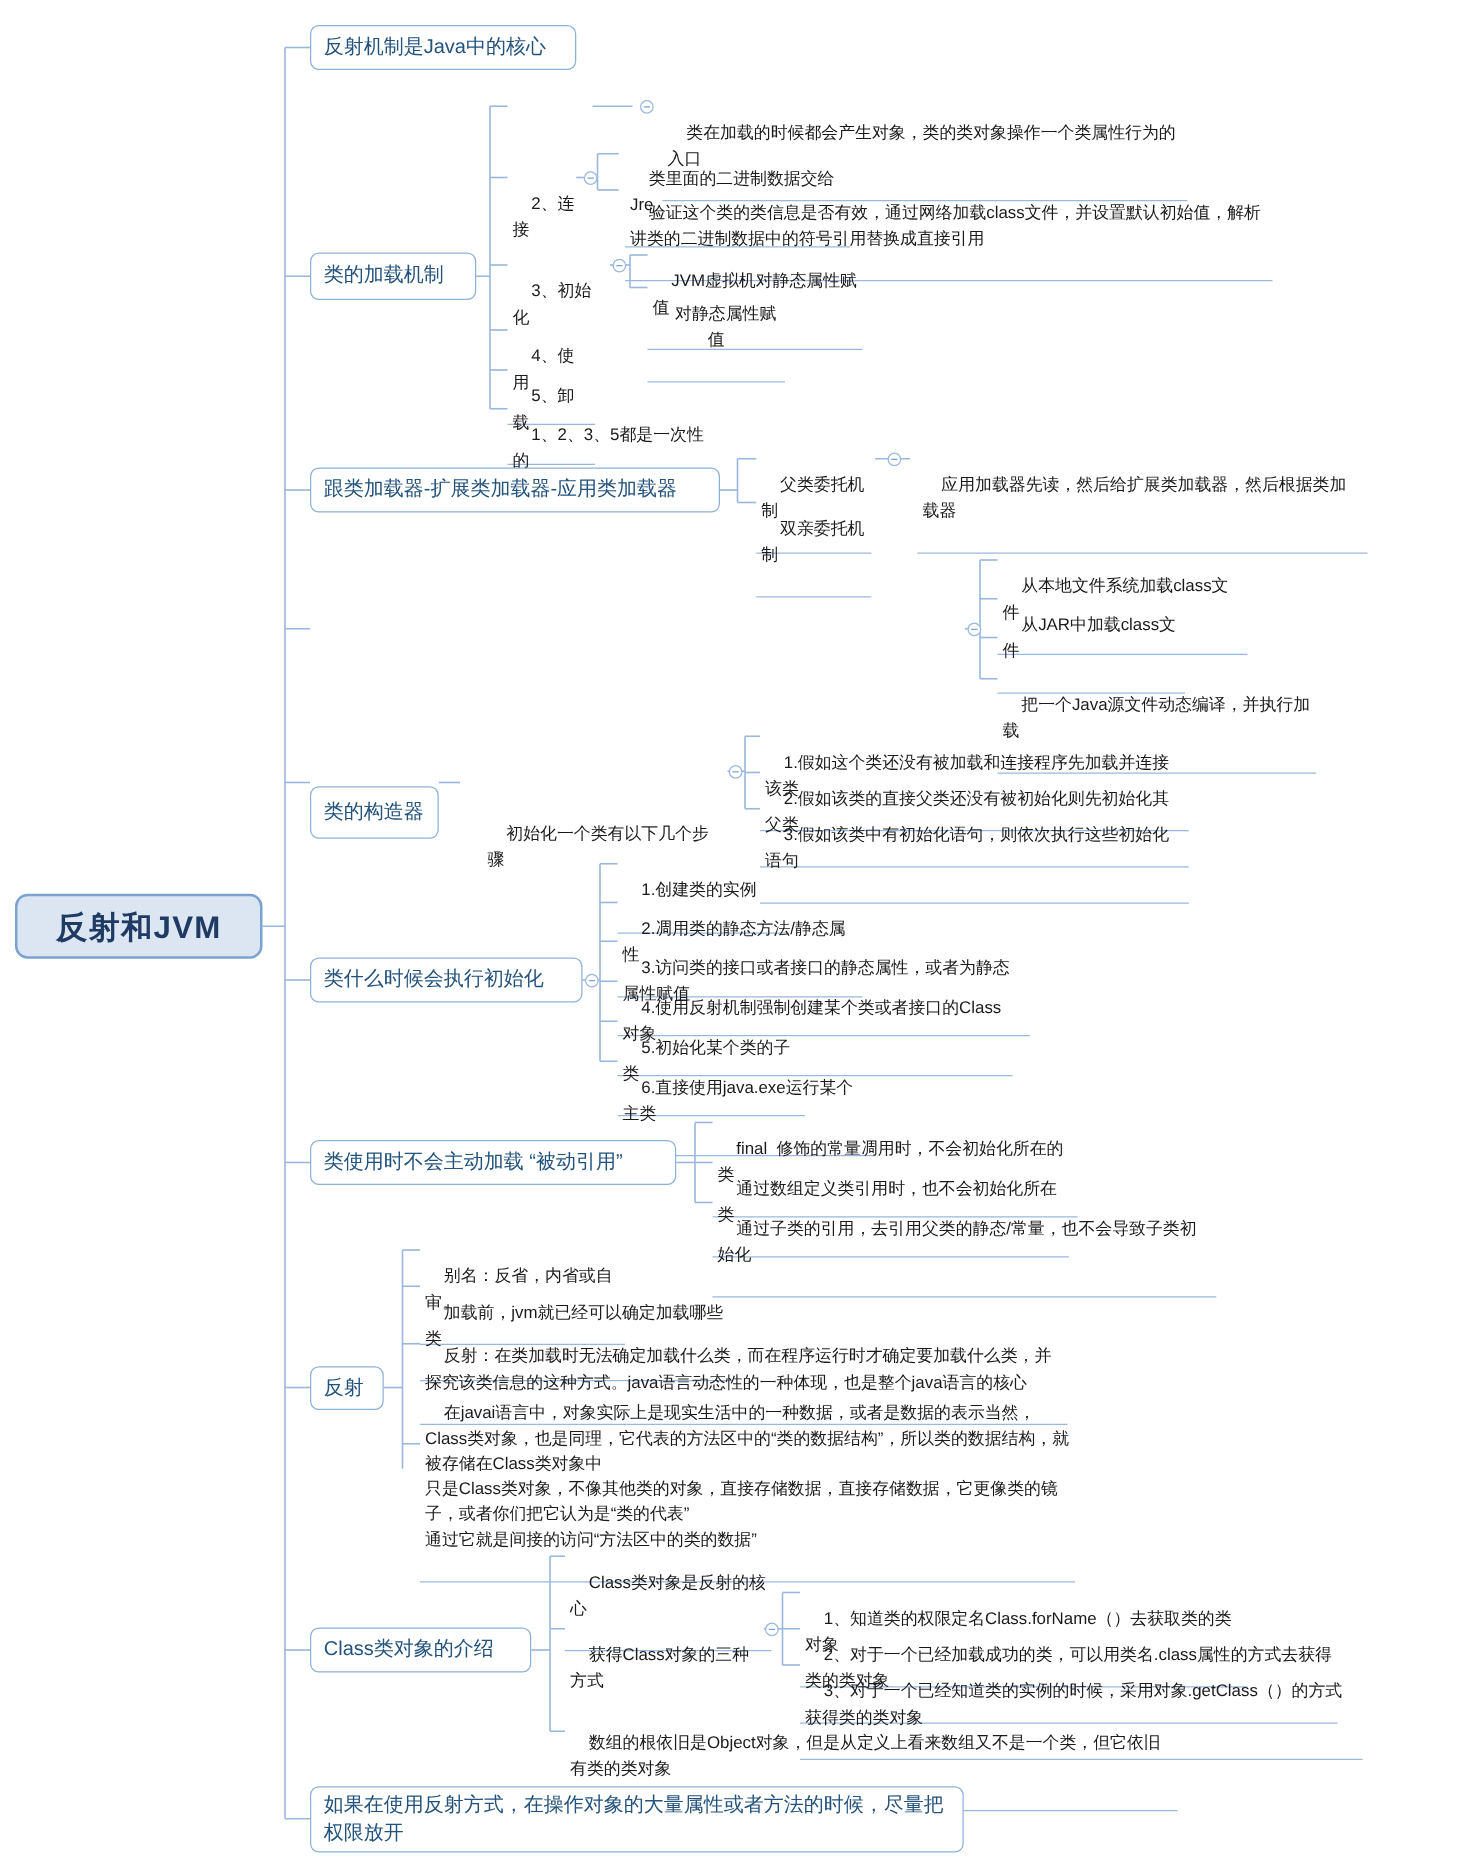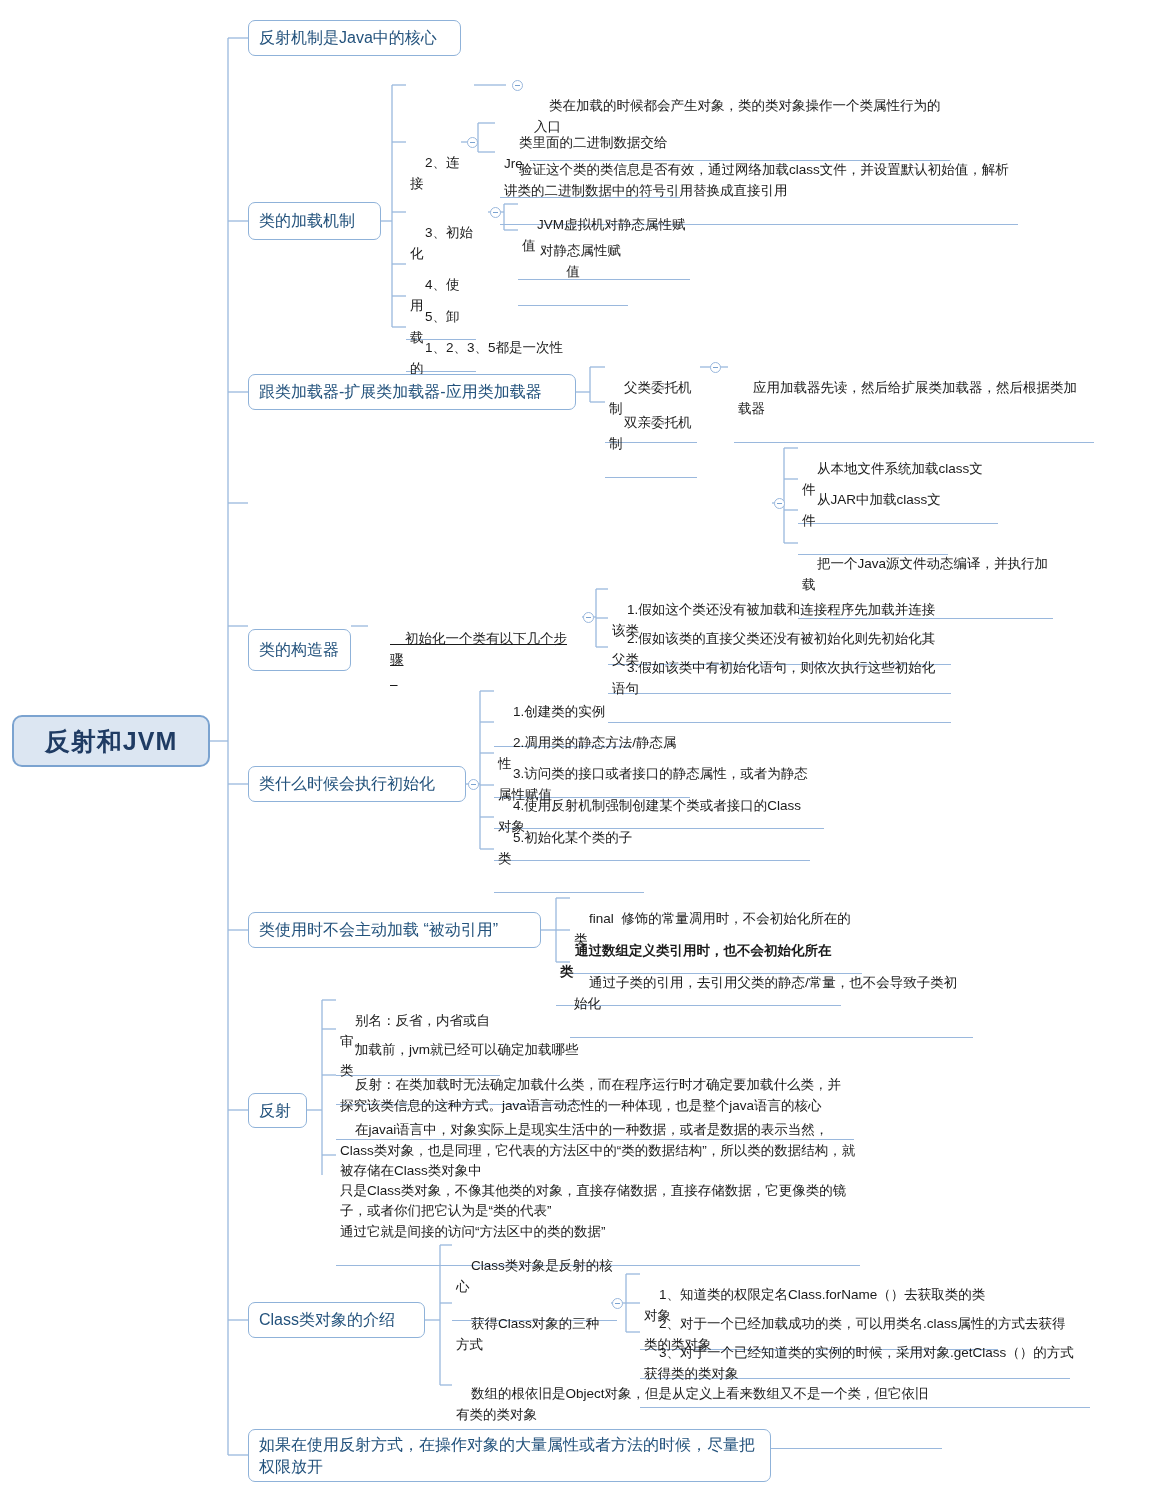--- a/index.html
+++ b/index.html
@@ -254,21 +254,21 @@
   <div class="node leaf" style="left:798px; top:468px; width:150px;">
     <span>从JAR中加载class文件</span>
   </div>
   <div class="node leaf" style="left:798px; top:532px; width:255px;">
     <span>把一个Java源文件动态编译，并执行加载</span>
   </div>
 
   <div class="node lvl1" style="left:248px; top:609px; width:103px; height:42px;margin-top:20px;">
     <span>类的构造器</span>
   </div>
-  <div class="node leaf plain" style="left:386px; top:607px; width:196px;text-decoration:underline;">
+  <div class="node leaf plain" style="left:386px; top:635px; width:196px;">
     <span>初始化一个类有以下几个步骤</span>
   </div>
   <div class="collapse" style="left:583px; top:612px;"></div>
   <div class="node leaf" style="left:608px; top:578px; width:343px;">
     <span>1.假如这个类还没有被加载和连接程序先加载并连接该类</span>
   </div>
   <div class="node leaf" style="left:608px; top:607px; width:343px;">
     <span>2.假如该类的直接父类还没有被初始化则先初始化其父类</span>
   </div>
   <div class="node leaf" style="left:608px; top:636px; width:343px;">
@@ -287,28 +287,31 @@
   </div>
   <div class="node leaf" style="left:494px; top:742px; width:330px;">
     <span>3.访问类的接口或者接口的静态属性，或者为静态属性赋值</span>
   </div>
   <div class="node leaf" style="left:494px; top:774px; width:316px;">
     <span>4.使用反射机制强制创建某个类或者接口的Class对象</span>
   </div>
   <div class="node leaf" style="left:494px; top:806px; width:150px;">
     <span>5.初始化某个类的子类</span>
   </div>
+  <div class="node leaf" style="left:494px; top:838px; width:205px;">
+    <span>6.直接使用java.exe运行某个主类</span>
+  </div>
 
   <div class="node lvl1" style="left:248px; top:912px; width:293px; height:36px;">
     <span>类使用时不会主动加载 “被动引用”</span>
   </div>
   <div class="node leaf" style="left:570px; top:887px; width:292px;">
     <span>final  修饰的常量凋用时，不会初始化所在的类</span>
   </div>
-  <div class="node leaf" style="left:556px; top:919px; width:285px;font-weight:bold;">
+  <div class="node leaf" style="left:570px; top:919px; width:285px;">
     <span>通过数组定义类引用时，也不会初始化所在类</span>
   </div>
   <div class="node leaf" style="left:570px; top:951px; width:403px;">
     <span>通过子类的引用，去引用父类的静态/常量，也不会导致子类初始化</span>
   </div>
 
   <div class="node lvl1" style="left:248px; top:1093px; width:59px; height:35px;">
     <span>反射</span>
   </div>
   <div class="node leaf" style="left:336px; top:989px; width:164px;">

